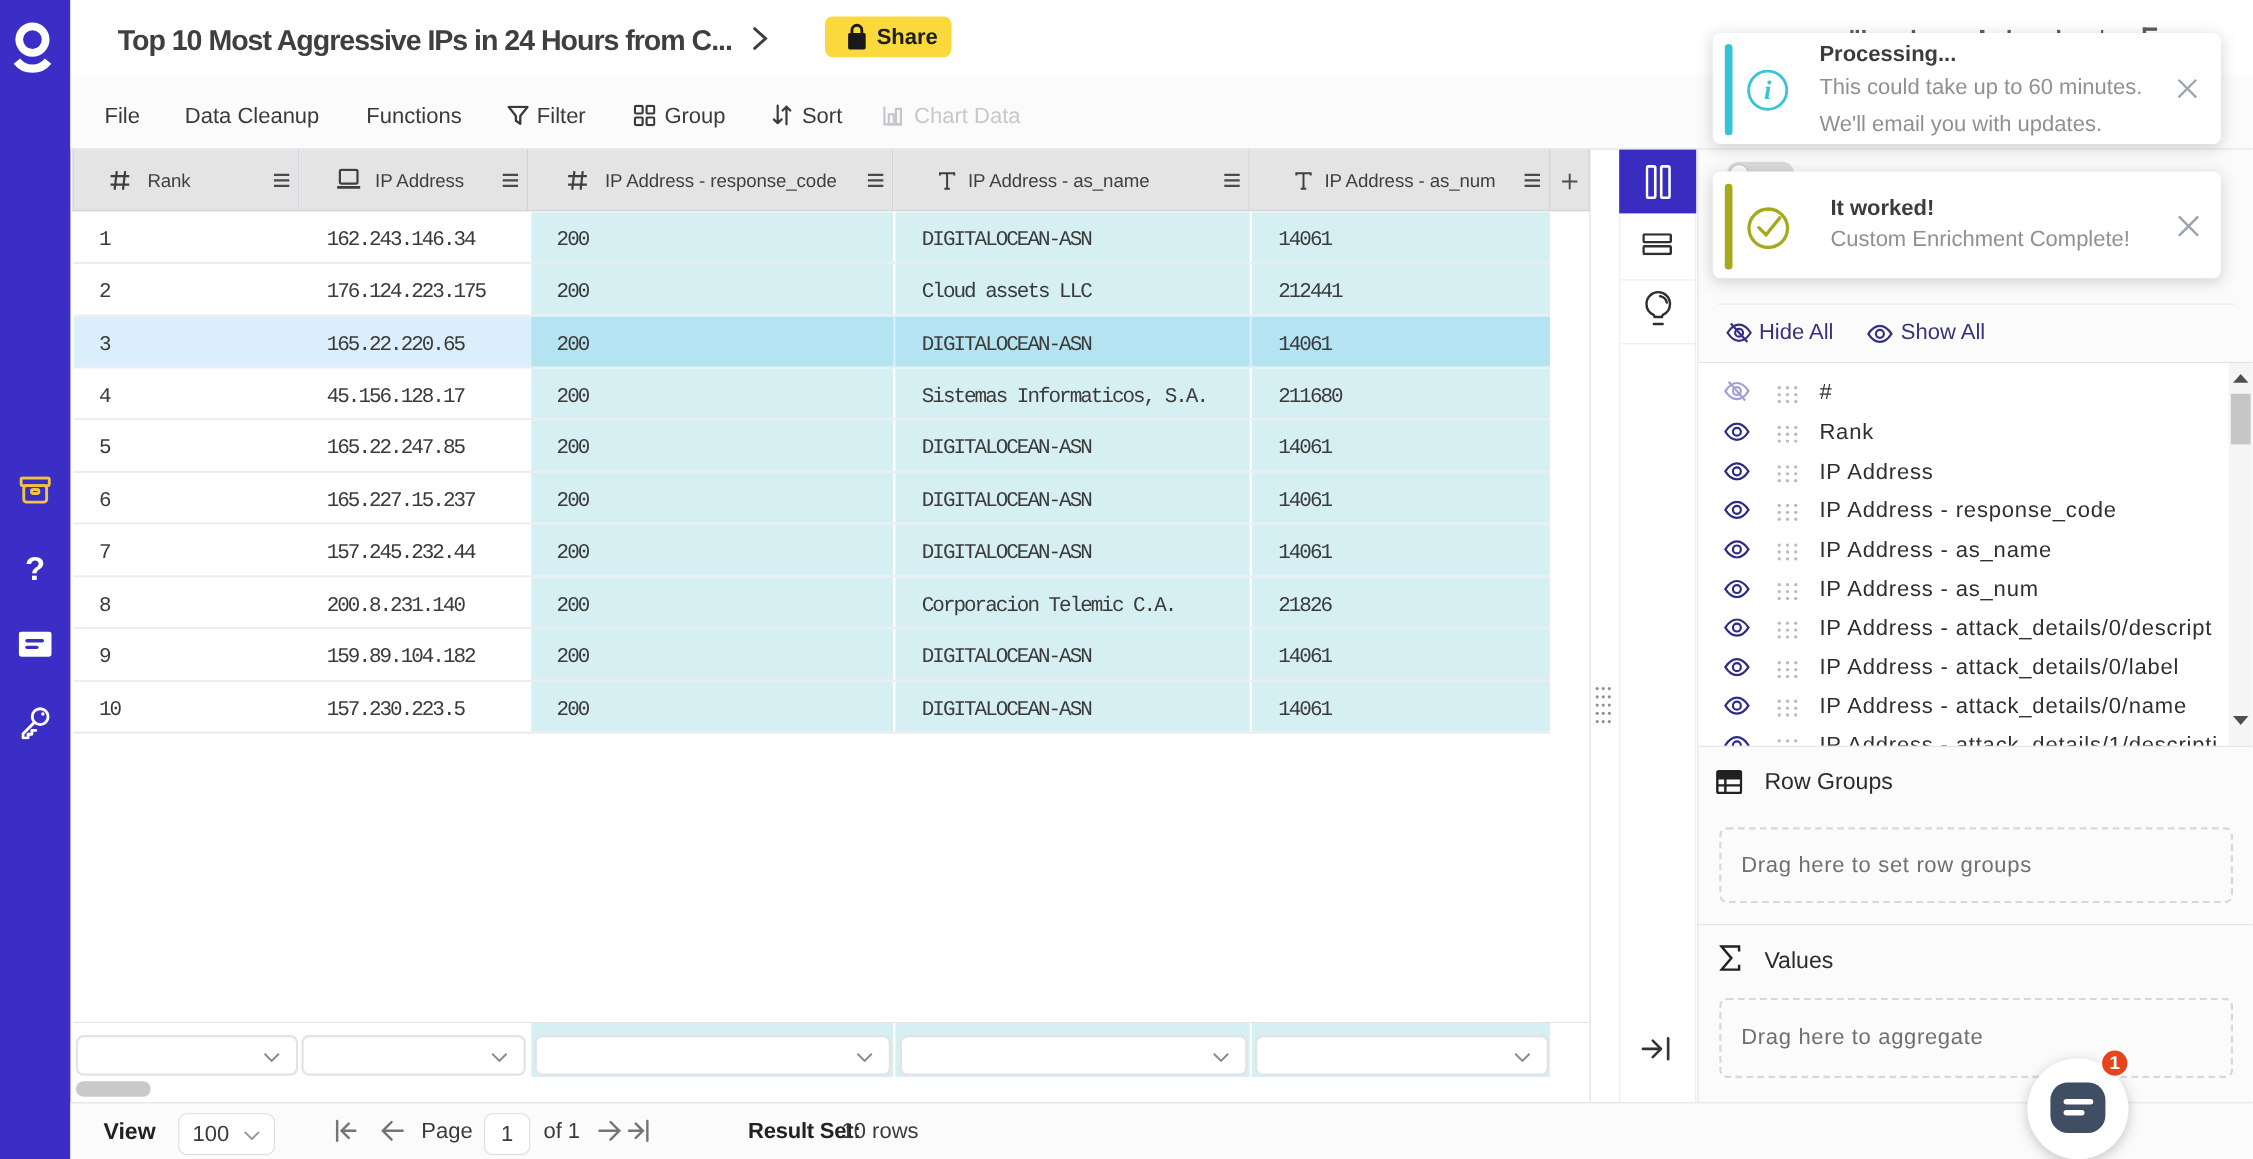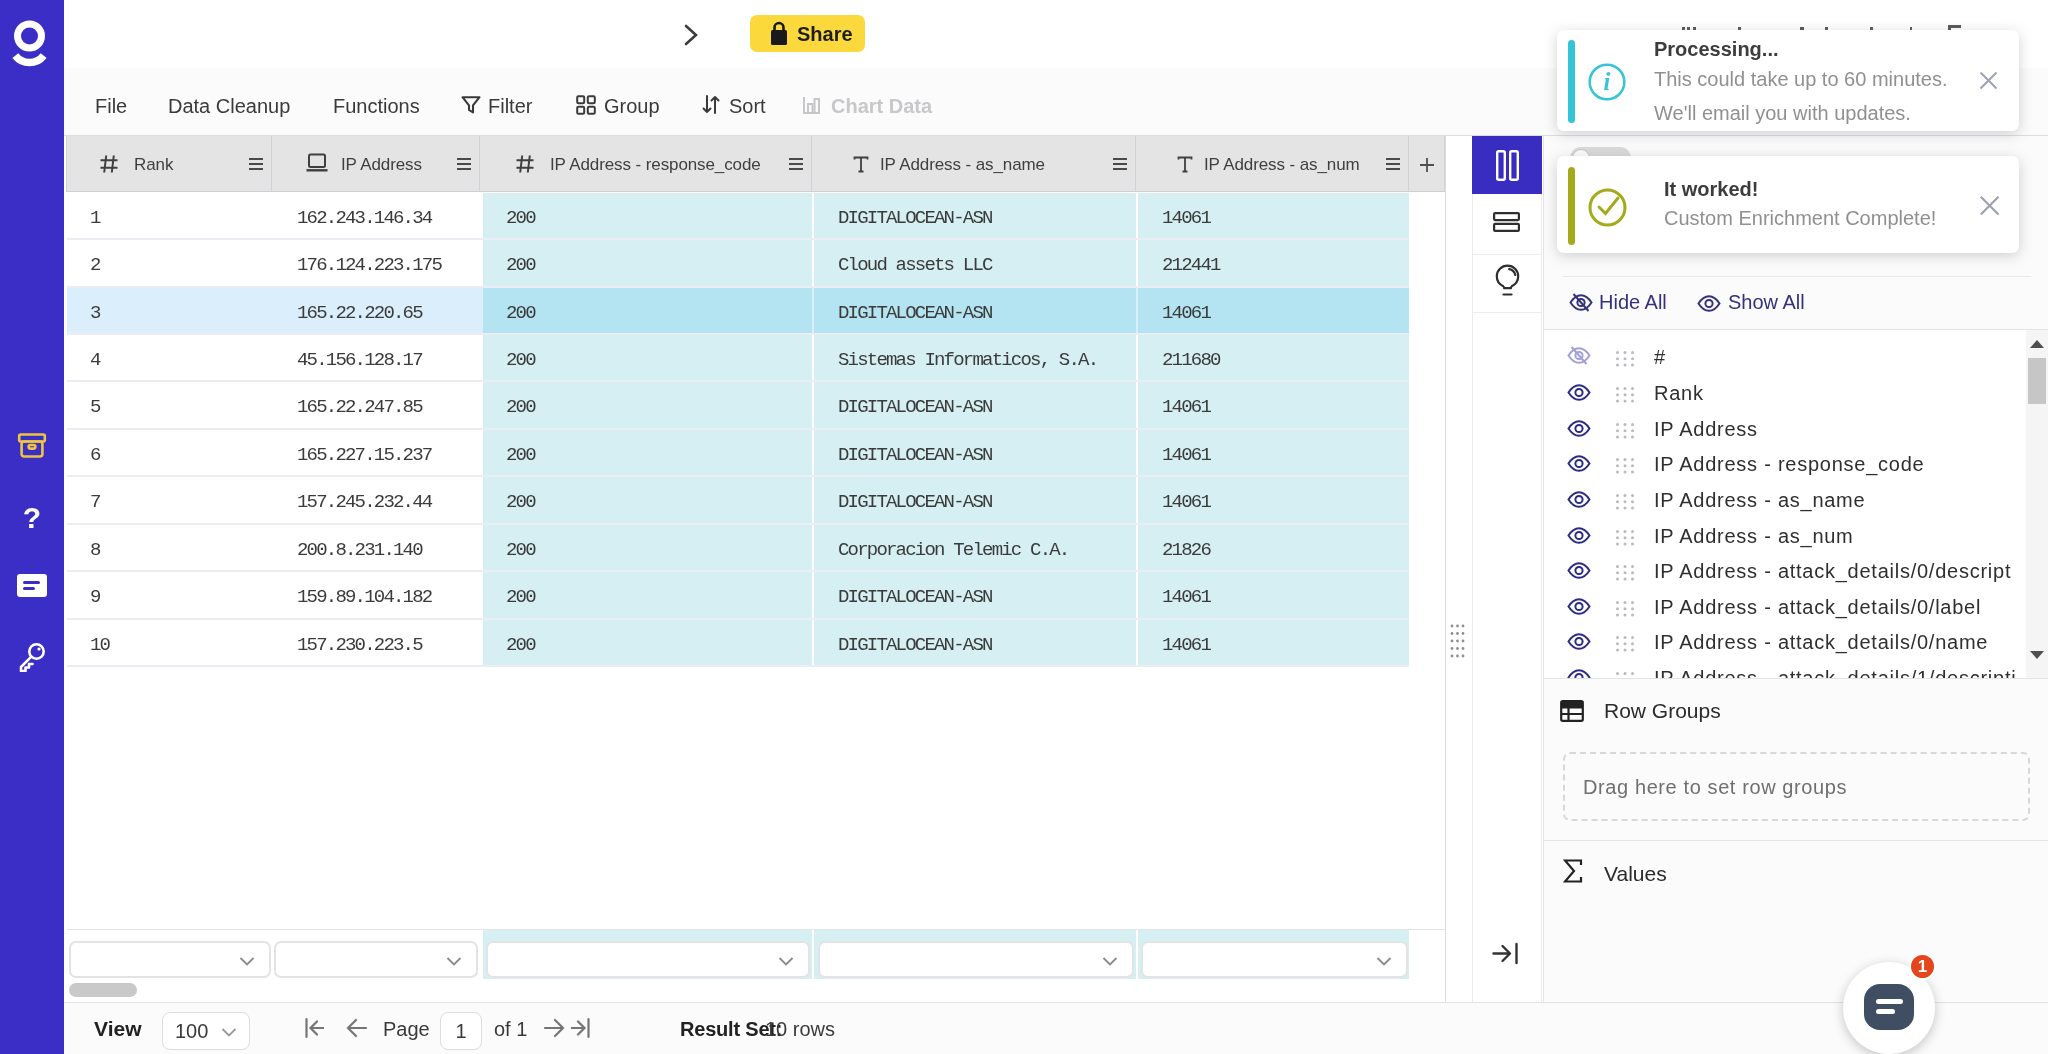--- a/index.html
+++ b/index.html
@@ -55,20 +55,21 @@
   </svg>
   <svg class="abs" style="left:16px;top:640px" width="32" height="32" viewBox="0 0 32 32">
     <g fill="none" stroke="#fff" stroke-width="2.6" stroke-linecap="round" stroke-linejoin="round">
       <circle cx="20.5" cy="11.5" r="7.2"></circle>
       <path d="M15.3 16.7 L5 27 V31 H9.5 V27.5 H13 V24 L16.5 24"></path>
     </g>
     <circle cx="23" cy="9" r="1.6" fill="#fff"></circle>
   </svg>
 </div>
 <div class="abs" id="topbar">
+  <div class="abs" id="title">Top 10 Most Aggressive IPs in 24 Hours from C...</div>
   <svg class="abs" style="left:619px;top:24px" width="16" height="22" viewBox="0 0 16 22">
     <path d="M3 2 L13 11 L3 20" fill="none" stroke="#3c3c3c" stroke-width="2.6" stroke-linecap="round"></path>
   </svg>
   <div class="abs" style="left:686px;top:15px;width:115px;height:37px;background:#fbd93c;border-radius:7px;"></div>
   <svg class="abs" style="left:705px;top:21px" width="20" height="25" viewBox="0 0 20 25">
     <rect x="2" y="9" width="16" height="15" rx="1.5" fill="#191919"></rect>
     <path d="M5.5 9 V6.5 a4.5 4.5 0 0 1 9 0 V9" fill="none" stroke="#191919" stroke-width="2.6"></path>
   </svg>
   <div class="abs" style="left:733px;top:23px;font-size:20px;font-weight:600;color:#1d1d1d;">Share</div>
 </div>
@@ -96,21 +97,21 @@
     </g>
   </svg>
   <div class="mitem" style="left:665px;">Sort</div>
   <svg class="abs" style="left:738px;top:28px" width="20" height="19" viewBox="0 0 20 19">
     <g fill="none" stroke="#c6c6c9" stroke-width="2">
       <path d="M2 1 V17 H18"></path>
       <rect x="6" y="8" width="4.5" height="9"></rect>
       <rect x="12.5" y="3" width="4.5" height="14"></rect>
     </g>
   </svg>
-  <div class="mitem" style="left:767px;color:#c8c8cb;font-weight:bold;">Chart Data</div>
+  <div class="mitem" style="left:767px;color:#c8c8cb;">Chart Data</div>
 </div>
 <div class="hdrcell" style="left:66px;width:206px;border-left:1px solid #d1d1d7;">
     <svg width="20" height="20" viewBox="0 0 20 20" style="position:absolute;left:32px;top:18px">
       <g stroke="#3f3f3f" stroke-width="2" fill="none">
         <path d="M7.2 1.5 L5.2 18.5 M14.8 1.5 L12.8 18.5 M1.5 6.2 H18.5 M1.5 13.8 H18.5"></path>
       </g>
     </svg>
     <div class="hdrtxt" style="position:absolute;left:67px;">Rank</div>
     <svg width="16" height="14" viewBox="0 0 16 14" style="position:absolute;right:7px;top:21px">
       <g stroke="#4a4a4a" stroke-width="2.2" fill="none">
@@ -584,20 +585,23 @@
     </svg>
 <div class="abs" style="left:60px;top:563px;font-size:21px;color:#2b2b2b;">Row Groups</div>
 <div class="dashbox" style="top:616px;height:69px;">
       <div class="dragtxt">Drag here to set row groups</div>
     </div>
 <div class="abs" style="left:0;top:704px;width:505px;height:1px;background:#e4e4e8;"></div>
 <svg class="abs" style="left:19px;top:723px" width="20" height="24" viewBox="0 0 20 24">
       <path d="M18 6 V1.5 H2 L11 12 L2 22.5 H18 V18" fill="none" stroke="#222" stroke-width="2.2"></path>
     </svg>
 <div class="abs" style="left:60px;top:726px;font-size:21px;color:#2b2b2b;">Values</div>
+<div class="dashbox" style="top:771px;height:73px;">
+      <div class="dragtxt">Drag here to aggregate</div>
+    </div>
 </div>
 <svg class="abs" style="left:1449px;top:623px" width="17" height="36" viewBox="0 0 17 36">
     <circle cx="3" cy="3" r="1.4" fill="#8f8f8f"></circle>
     <circle cx="8.5" cy="3" r="1.4" fill="#8f8f8f"></circle>
     <circle cx="14" cy="3" r="1.4" fill="#8f8f8f"></circle>
     <circle cx="3" cy="10.5" r="1.4" fill="#8f8f8f"></circle>
     <circle cx="8.5" cy="10.5" r="1.4" fill="#8f8f8f"></circle>
     <circle cx="14" cy="10.5" r="1.4" fill="#8f8f8f"></circle>
     <circle cx="3" cy="18" r="1.4" fill="#8f8f8f"></circle>
     <circle cx="8.5" cy="18" r="1.4" fill="#8f8f8f"></circle>

